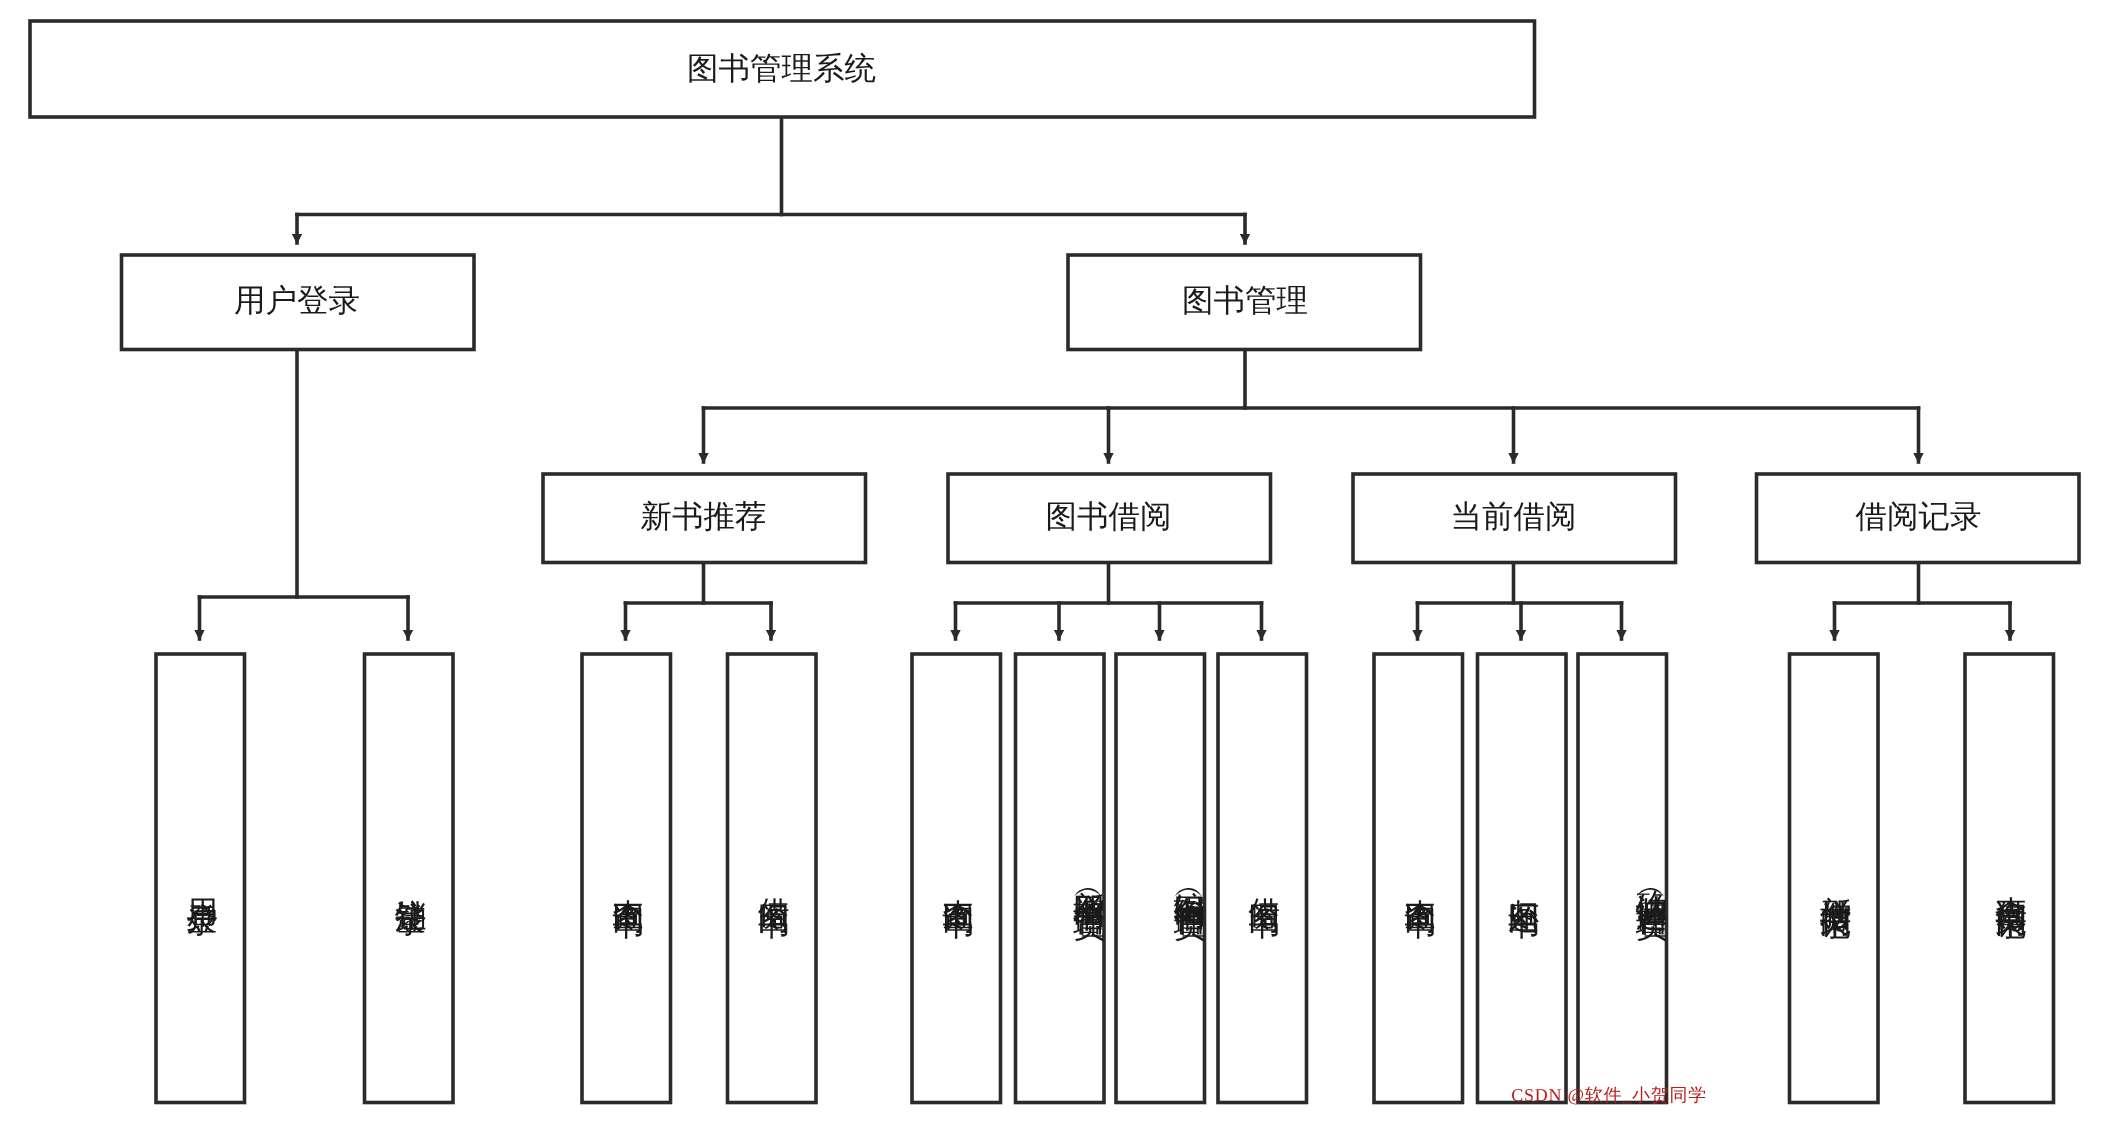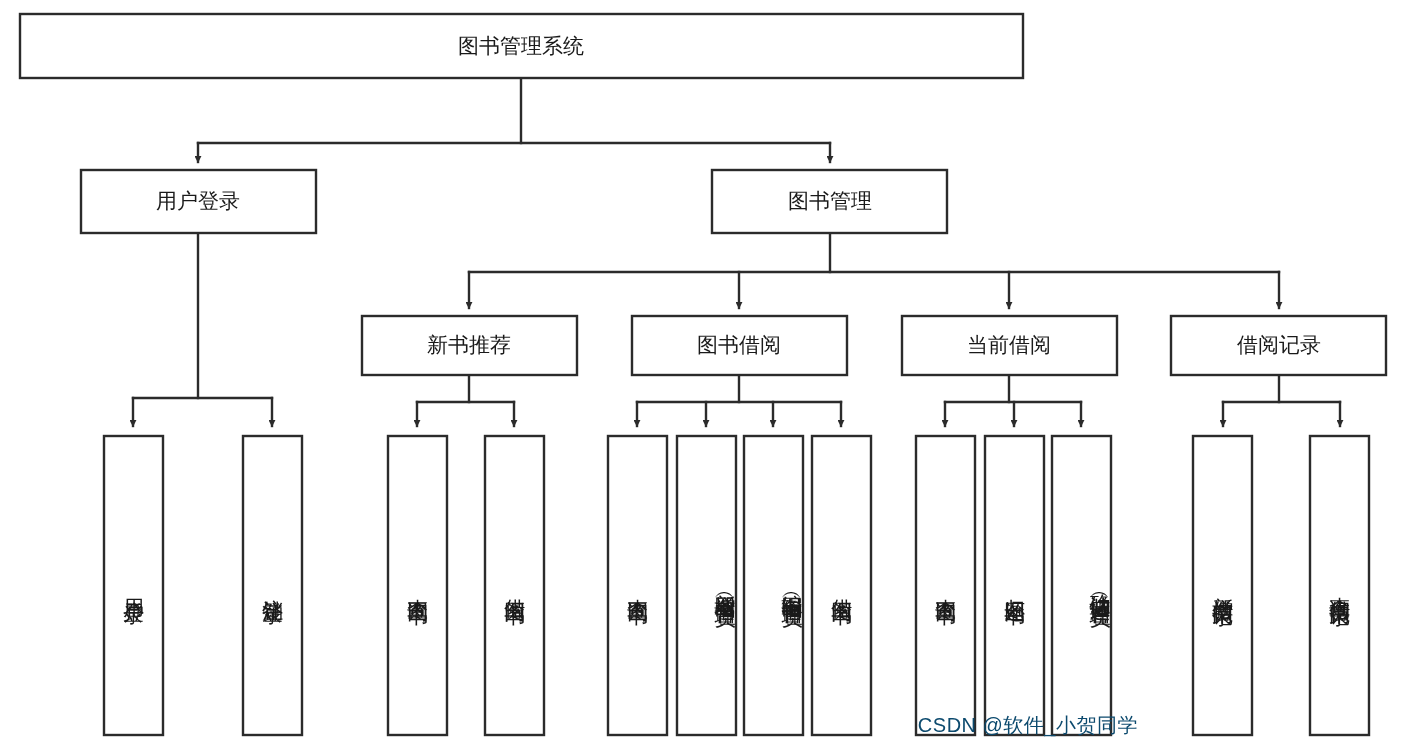--- a/index.html
+++ b/index.html
@@ -57,23 +57,23 @@
     line-height: 1.08;
     color: #1a1a1a;
     letter-spacing: 2px;
     white-space: nowrap;
     pointer-events: auto;
   }
   .watermark {
     position: absolute;
     right: 12px;
     bottom: 8px;
-    font-family: Liberation Sans, sans-serif;
-    font-size: 20px;
-    color: #0c4a6e;
+    font-family: Liberation Serif, serif;
+    font-size: 12px;
+    color: #b91c1c;
     letter-spacing: 0.5px;
     white-space: nowrap;
   }
 </style>
 </head>
 <body>
 
 <div id="diagram-root">
 
   <svg id="flow" viewBox="0 0 1405 747" xmlns="http://www.w3.org/2000/svg">

